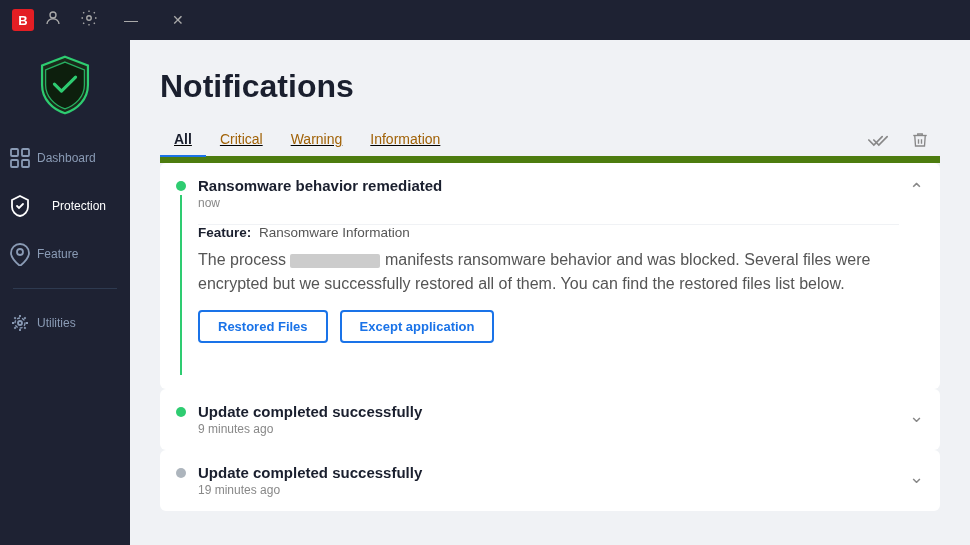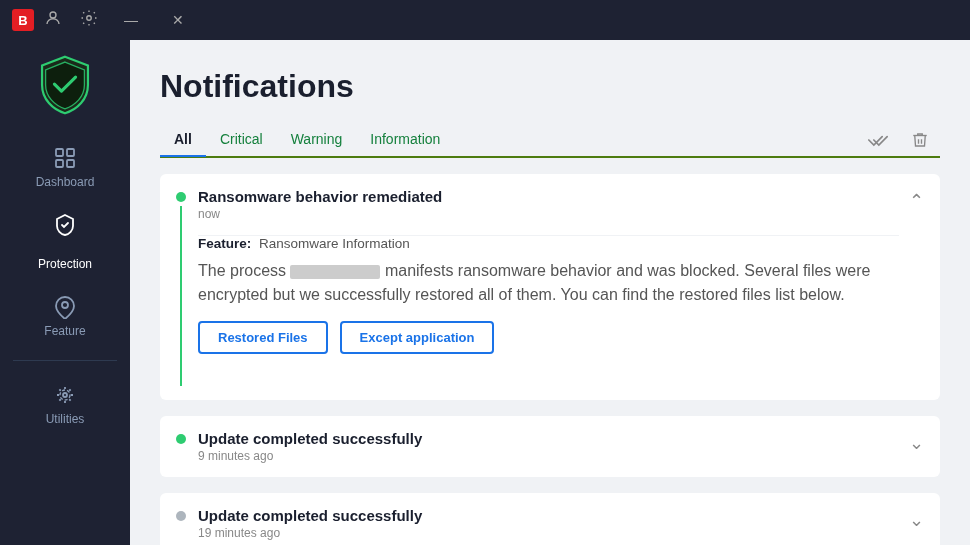--- a/index.html
+++ b/index.html
@@ -85,23 +85,23 @@
     }
 
     .shield-icon-svg {
       width: 60px;
       height: 60px;
     }
 
     .sidebar-item {
       width: 100%;
       display: flex;
-      flex-direction: column;
-      align-items: center;
-      padding: 10px 24px;
+      flex-direction: row;
+      align-items: center;
+      padding: 10px 8px;
       cursor: pointer;
       color: #8a9bb5;
       font-size: 12px;
       gap: 5px;
       border-radius: 6px;
     }
     .sidebar-item.active { color: #ffffff; gap: 20px; }
     .sidebar-item svg { width: 24px; height: 24px; }
 
     .sidebar-divider {
@@ -129,27 +129,28 @@
       font-size: 32px;
       font-weight: 700;
       color: #1a1f2e;
       margin-bottom: 18px;
     }
 
     
     .tabs-row {
       display: flex;
       align-items: flex-end;
-      border-bottom: 2px solid #4d7c0f;
+      border-bottom: 7px solid #4d7c0f;
       position: relative;
+      text-decoration: underline;
     }
     .tab-item {
       padding: 8px 14px;
       font-size: 14px;
-      color: #15803d;
+      color: #a16207;
       cursor: pointer;
       border-bottom: 2px solid transparent;
       margin-bottom: -1px;
     }
     .tab-item.active {
       color: #1a1f2e;
       border-bottom: 2px solid #1a73e8;
       font-weight: 600;
     }
 
@@ -177,21 +178,20 @@
       flex: 1;
       overflow-y: auto;
       padding: 0 30px;
       background: #f0f2f5;
     }
 
     
     .notification-item {
       background: #fff;
       border-radius: 6px;
-      margin-top: 16px;
       overflow: hidden;
     }
 
     .notification-header {
       display: flex;
       align-items: flex-start;
       padding: 14px 16px;
       cursor: pointer;
       position: relative;
     }

